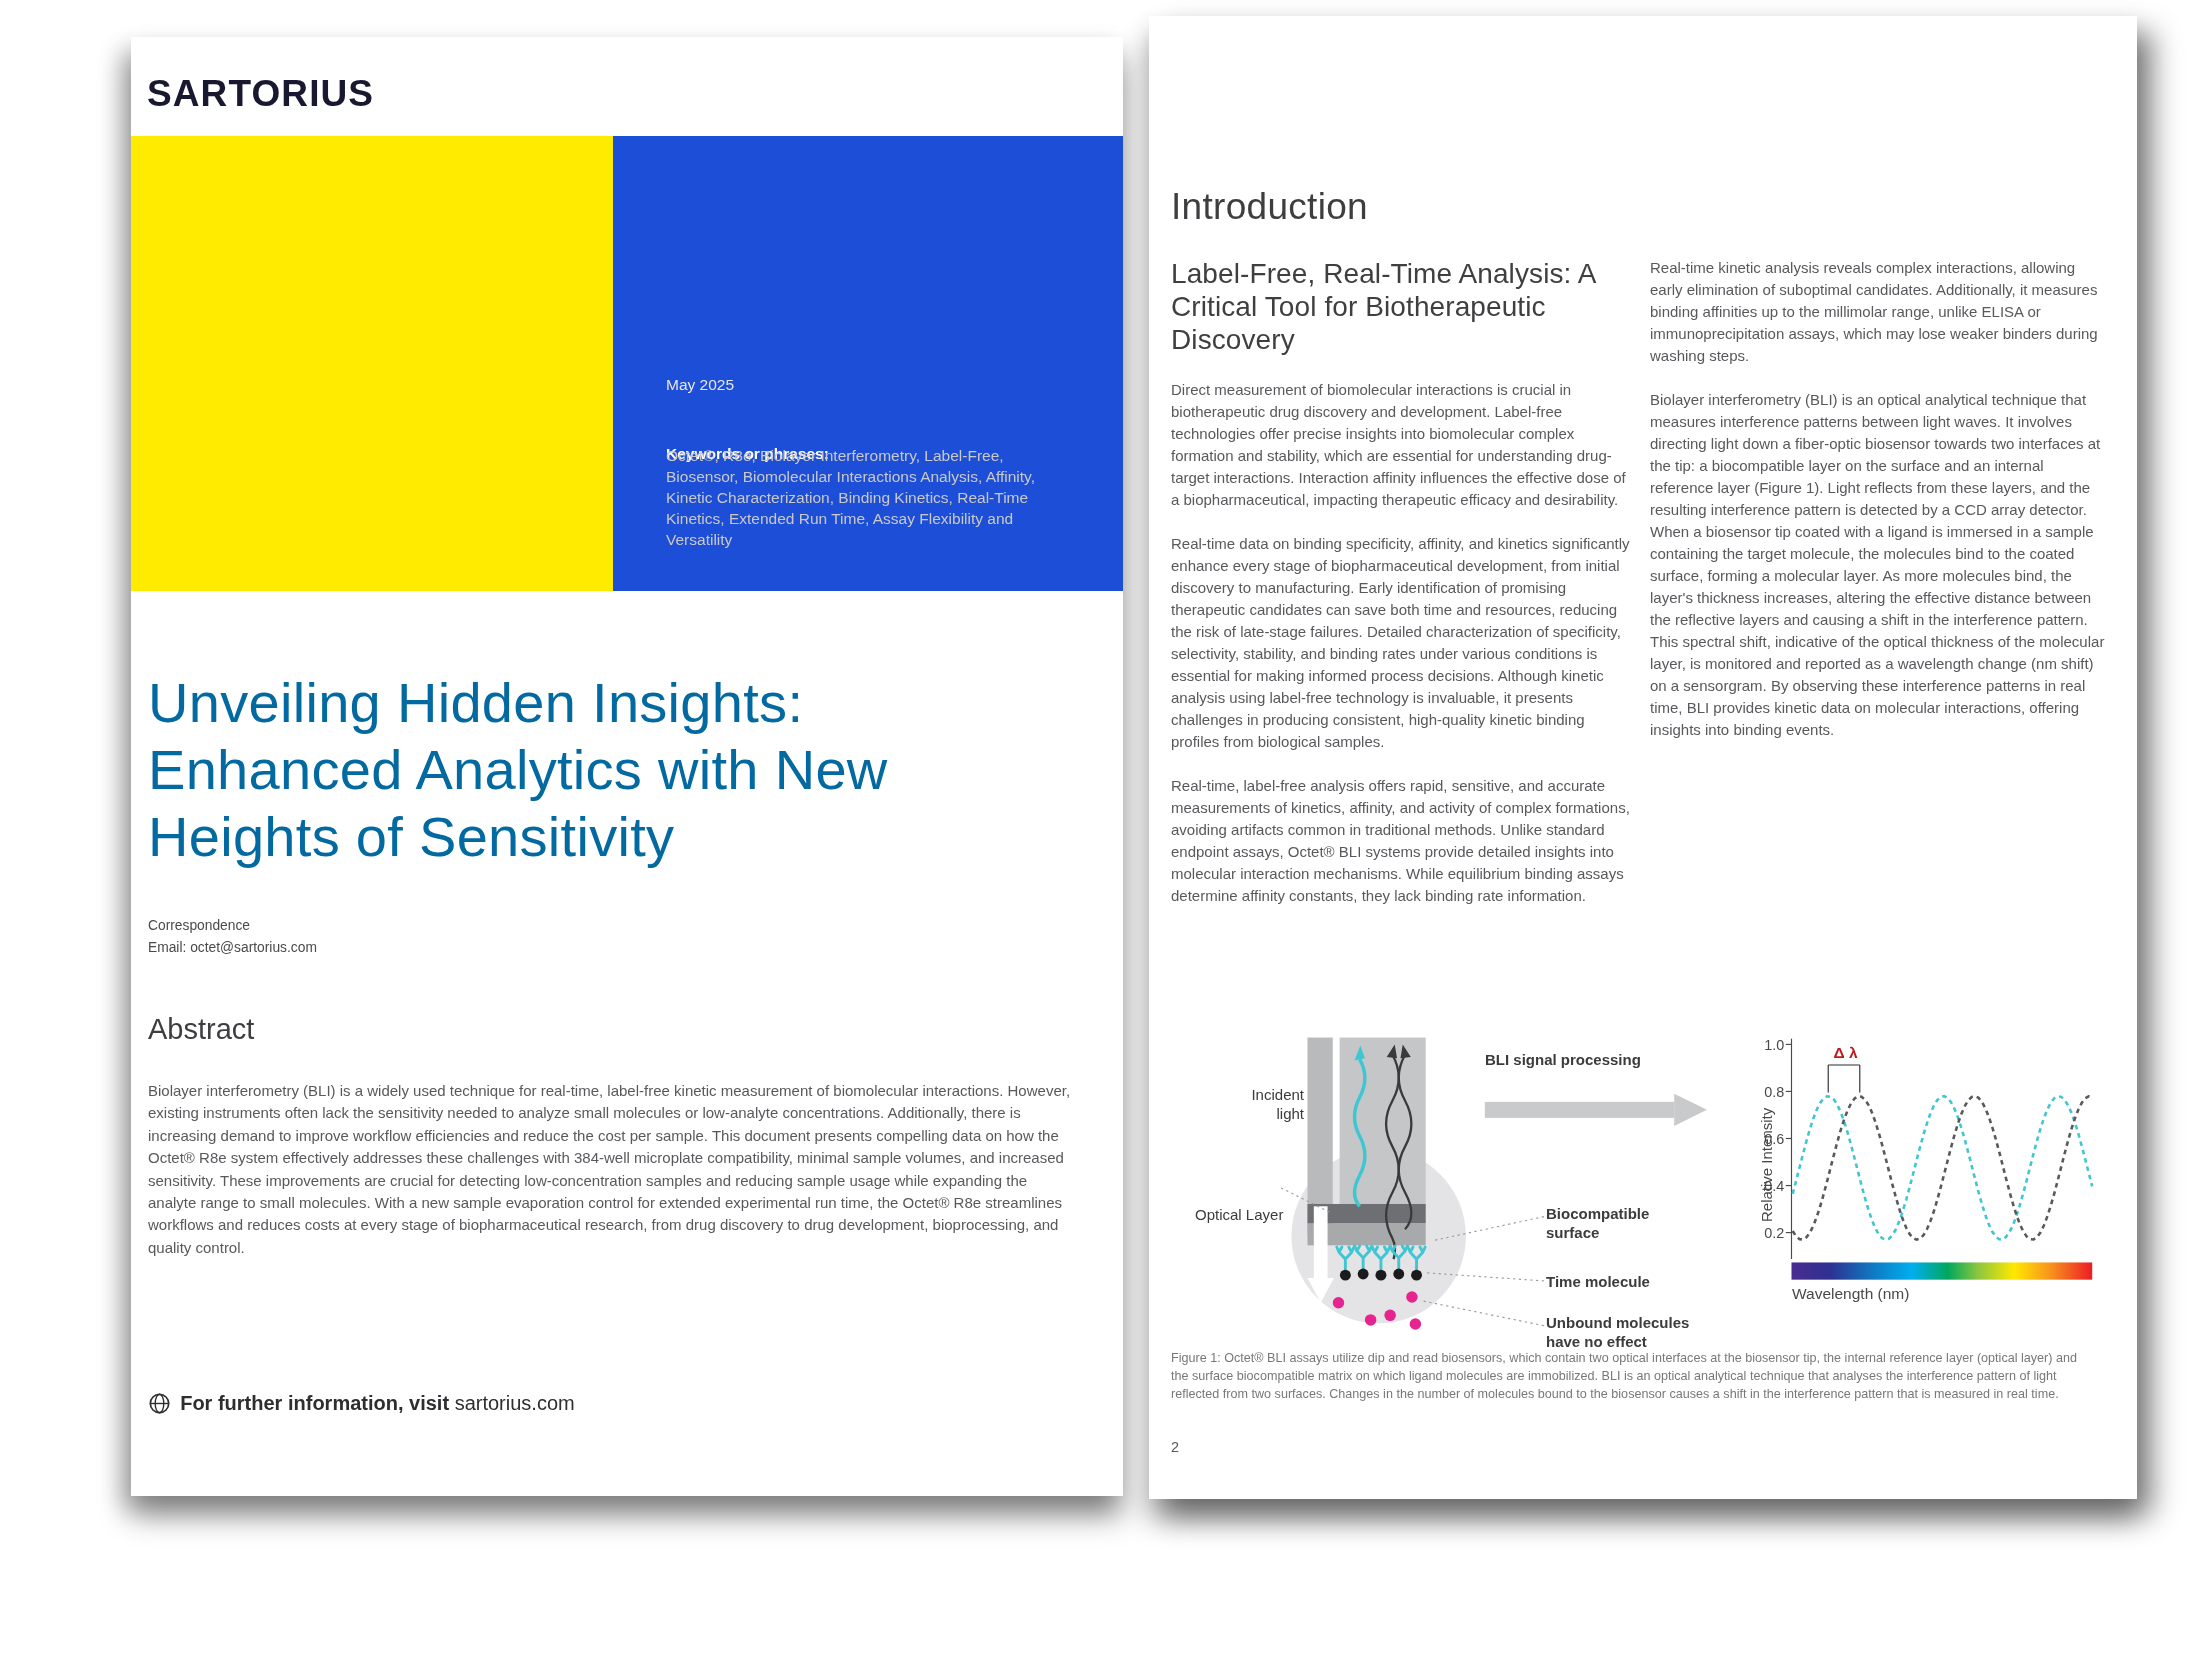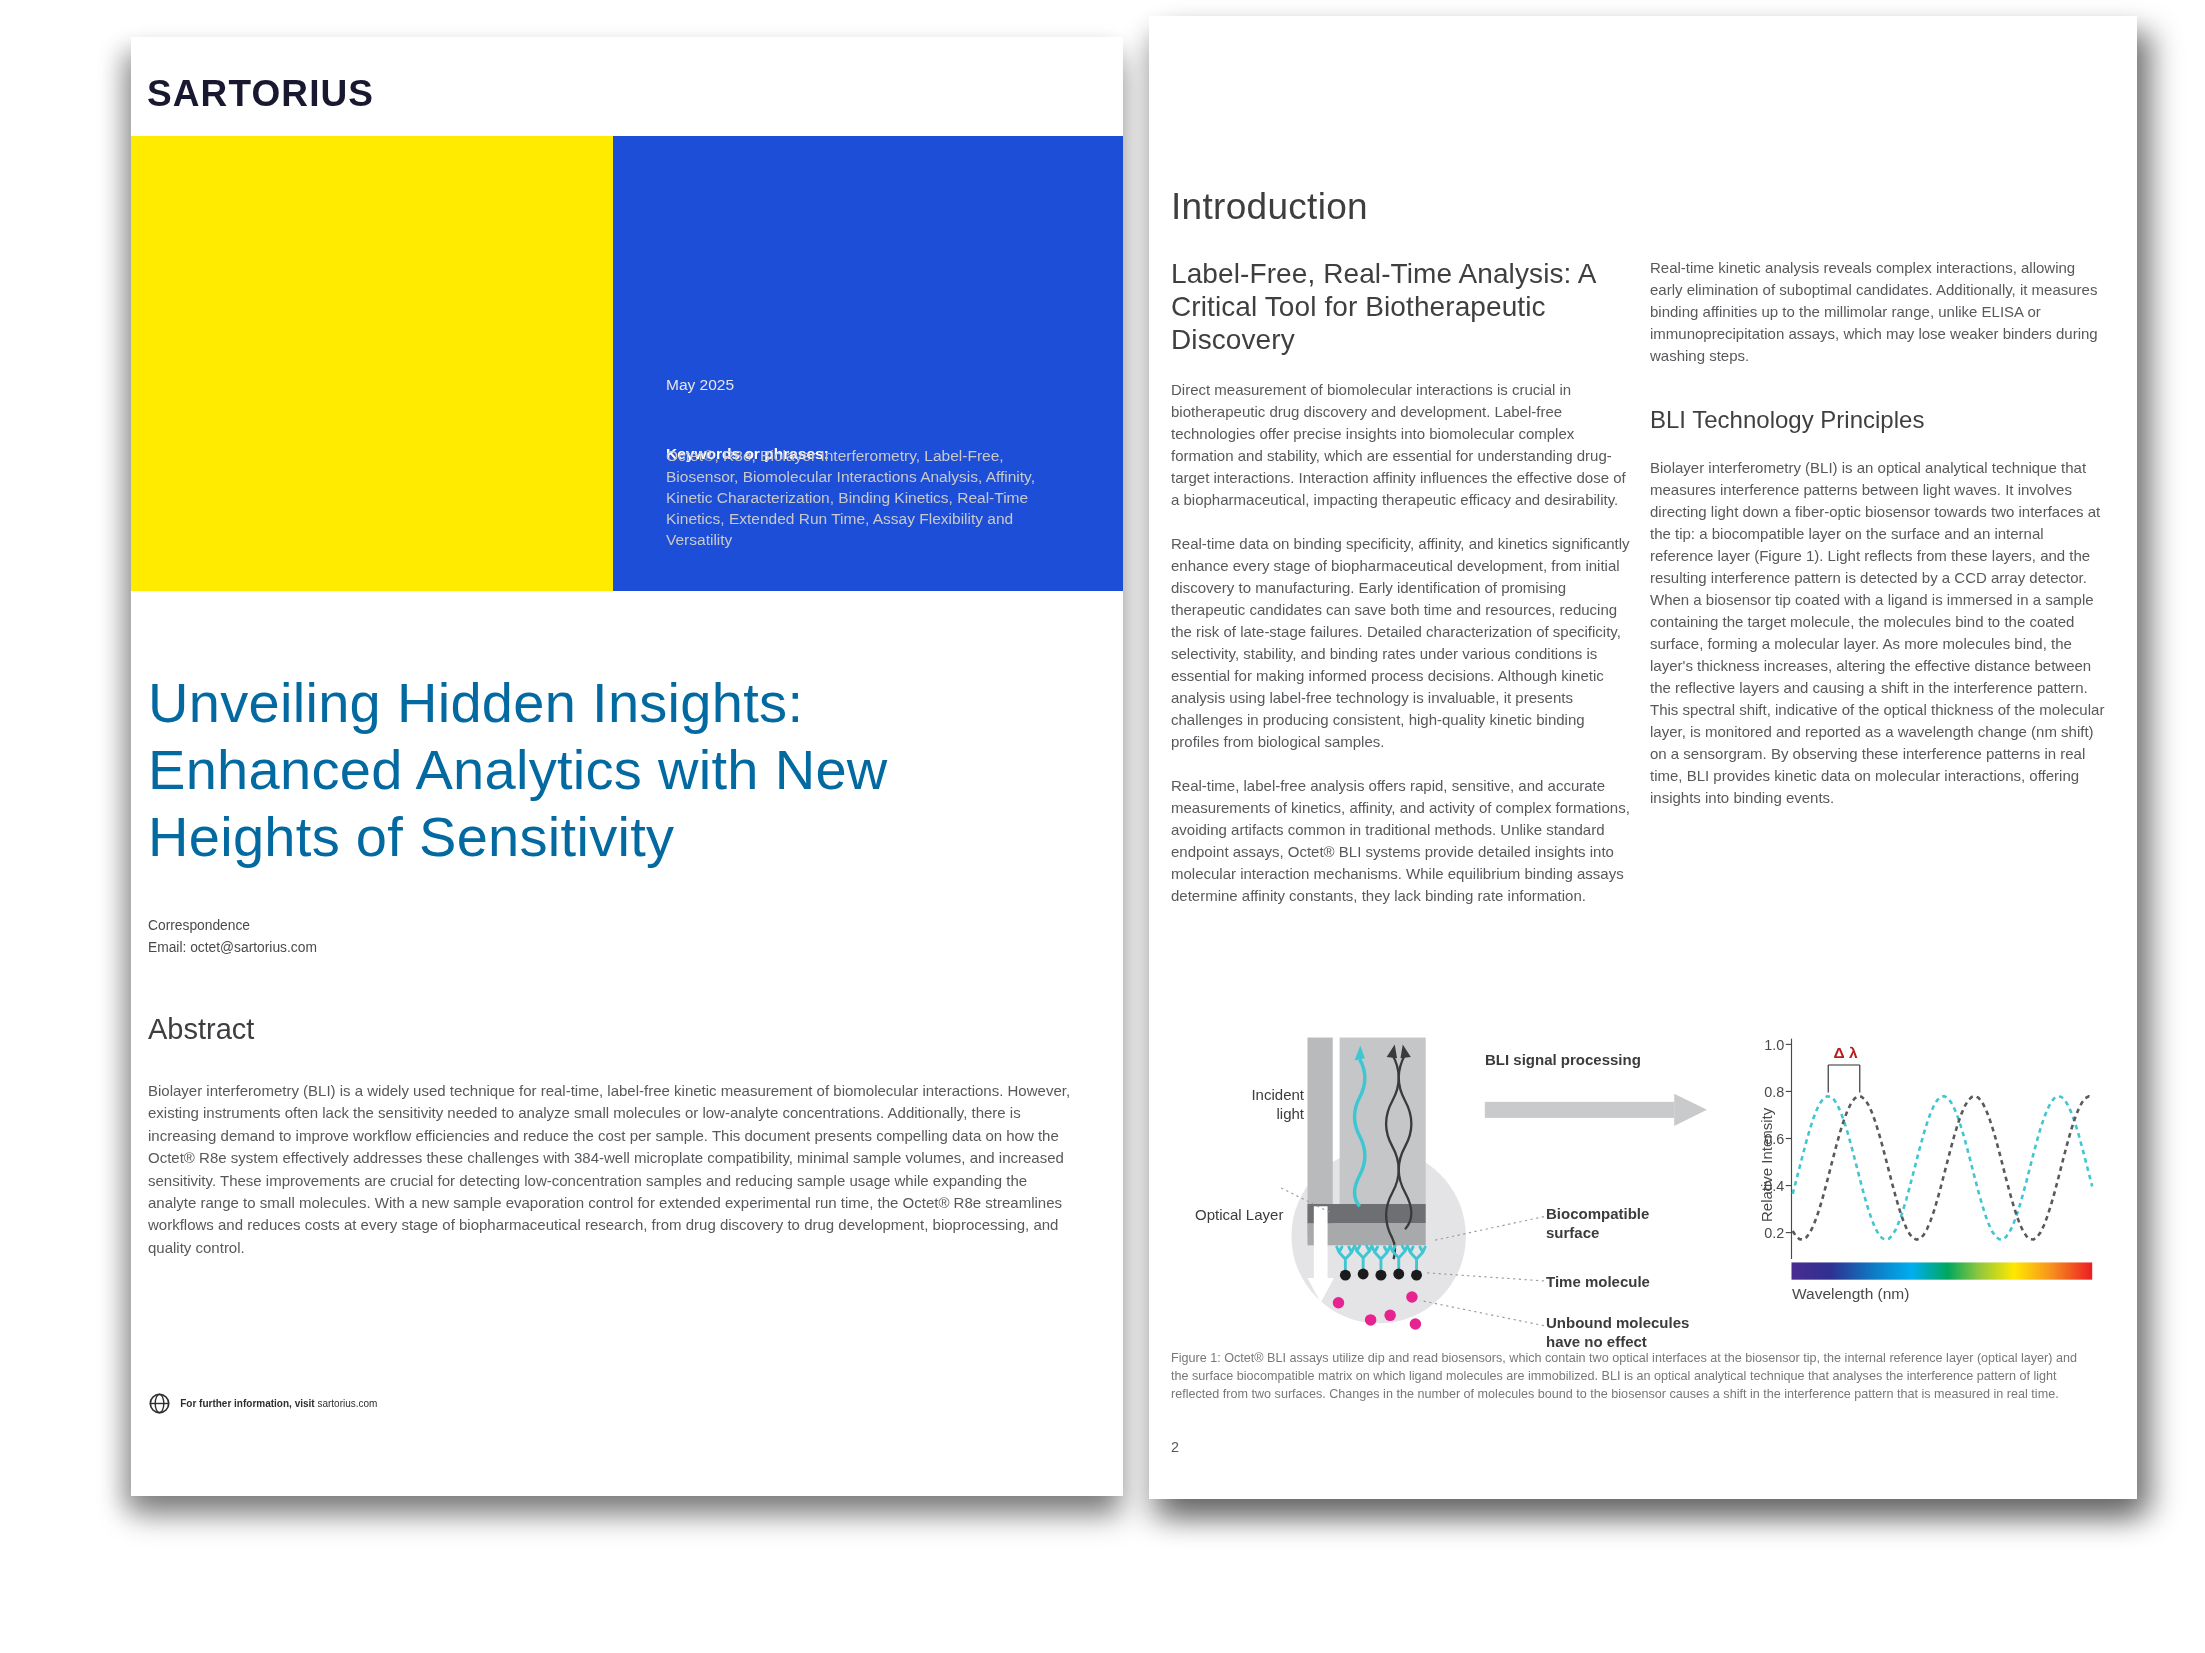--- a/index.html
+++ b/index.html
@@ -17,21 +17,21 @@
   .logo{position:absolute;left:16px;top:36px;font-size:37px;font-weight:bold;
     letter-spacing:1.1px;color:#181830;}
   .date{position:absolute;left:53px;top:240px;font-size:15.5px;color:#E6E6E6;}
   .kw-label{position:absolute;left:53px;top:286px;font-size:15.5px;font-weight:bold;color:#FFFFFF;margin-top:23px;}
   .kw-text{position:absolute;left:53px;top:309px;width:408px;font-size:15.5px;line-height:21px;color:#C9C9C9;}
   .doc-title{position:absolute;left:17px;top:632px;width:844px;font-size:56px;line-height:67px;
     font-weight:400;color:#0369a1;letter-spacing:0.3px;}
   .corr{position:absolute;left:17px;top:878px;font-size:13.8px;line-height:22px;color:#4A4A4D;}
   .h-abstract{position:absolute;left:17px;top:976px;font-size:29px;color:#3E3E41;font-weight:400;}
   .abstract-body{position:absolute;left:17px;top:1043px;width:925px;font-size:15px;line-height:22.4px;color:#58595C;}
-  .footer{position:absolute;left:17px;top:1355px;font-size:10px;color:#2E2E31;display:flex;align-items:center;gap:9.2px;}
+  .footer{position:absolute;left:17px;top:1355px;font-size:20px;color:#2E2E31;display:flex;gap:9.2px;}
   .footer .bold{font-weight:bold;}
   
   .h-intro{position:absolute;left:22px;top:170px;font-size:37px;color:#3E3E41;font-weight:400;letter-spacing:0.3px;}
   .col{position:absolute;top:241px;width:459px;font-size:15px;line-height:22px;color:#58595C;}
   .col1{left:22px;}
   .col2{left:501px;}
   .col h3{font-size:28px;line-height:33px;color:#3F3F42;font-weight:400;margin:0 0 23px 0;width:477px;letter-spacing:0.1px;}
   .col h4{font-size:24px;line-height:33px;color:#3F3F42;font-weight:400;margin:36px 0 20.7px 0;}
   .col p{margin:0 0 22px 0;}
   
@@ -89,21 +89,20 @@
 
   <div class="col col1">
     <h3>Label-Free, Real-Time Analysis: A Critical Tool for Biotherapeutic Discovery</h3>
     <p>Direct measurement of biomolecular interactions is crucial in biotherapeutic drug discovery and development. Label-free technologies offer precise insights into biomolecular complex formation and stability, which are essential for understanding drug-target interactions. Interaction affinity influences the effective dose of a biopharmaceutical, impacting therapeutic efficacy and desirability.</p>
     <p>Real-time data on binding specificity, affinity, and kinetics significantly enhance every stage of biopharmaceutical development, from initial discovery to manufacturing. Early identification of promising therapeutic candidates can save both time and resources, reducing the risk of late-stage failures. Detailed characterization of specificity, selectivity, stability, and binding rates under various conditions is essential for making informed process decisions. Although kinetic analysis using label-free technology is invaluable, it presents challenges in producing consistent, high-quality kinetic binding profiles from biological samples.</p>
     <p>Real-time, label-free analysis offers rapid, sensitive, and accurate measurements of kinetics, affinity, and activity of complex formations, avoiding artifacts common in traditional methods. Unlike standard endpoint assays, Octet® BLI systems provide detailed insights into molecular interaction mechanisms. While equilibrium binding assays determine affinity constants, they lack binding rate information.</p>
   </div>
 
   <div class="col col2">
     <p>Real-time kinetic analysis reveals complex interactions, allowing early elimination of suboptimal candidates. Additionally, it measures binding affinities up to the millimolar range, unlike ELISA or immunoprecipitation assays, which may lose weaker binders during washing steps.</p>
-    <h4>BLI Technology Principles</h4>
     <p>Biolayer interferometry (BLI) is an optical analytical technique that measures interference patterns between light waves. It involves directing light down a fiber-optic biosensor towards two interfaces at the tip: a biocompatible layer on the surface and an internal reference layer (Figure 1). Light reflects from these layers, and the resulting interference pattern is detected by a CCD array detector. When a biosensor tip coated with a ligand is immersed in a sample containing the target molecule, the molecules bind to the coated surface, forming a molecular layer. As more molecules bind, the layer's thickness increases, altering the effective distance between the reflective layers and causing a shift in the interference pattern. This spectral shift, indicative of the optical thickness of the molecular layer, is monitored and reported as a wavelength change (nm shift) on a sensorgram. By observing these interference patterns in real time, BLI provides kinetic data on molecular interactions, offering insights into binding events.</p>
   </div>
 
   <div class="figure">
     <svg width="528" height="313" viewBox="0 0 920 545">
 
       <circle cx="320" cy="352" r="152" fill="#E4E4E6"></circle>
 
       <rect x="196" y="6" width="44" height="346" fill="#B9BABC"></rect>
       <rect x="252" y="6" width="150" height="290" fill="#C5C6C8"></rect>

